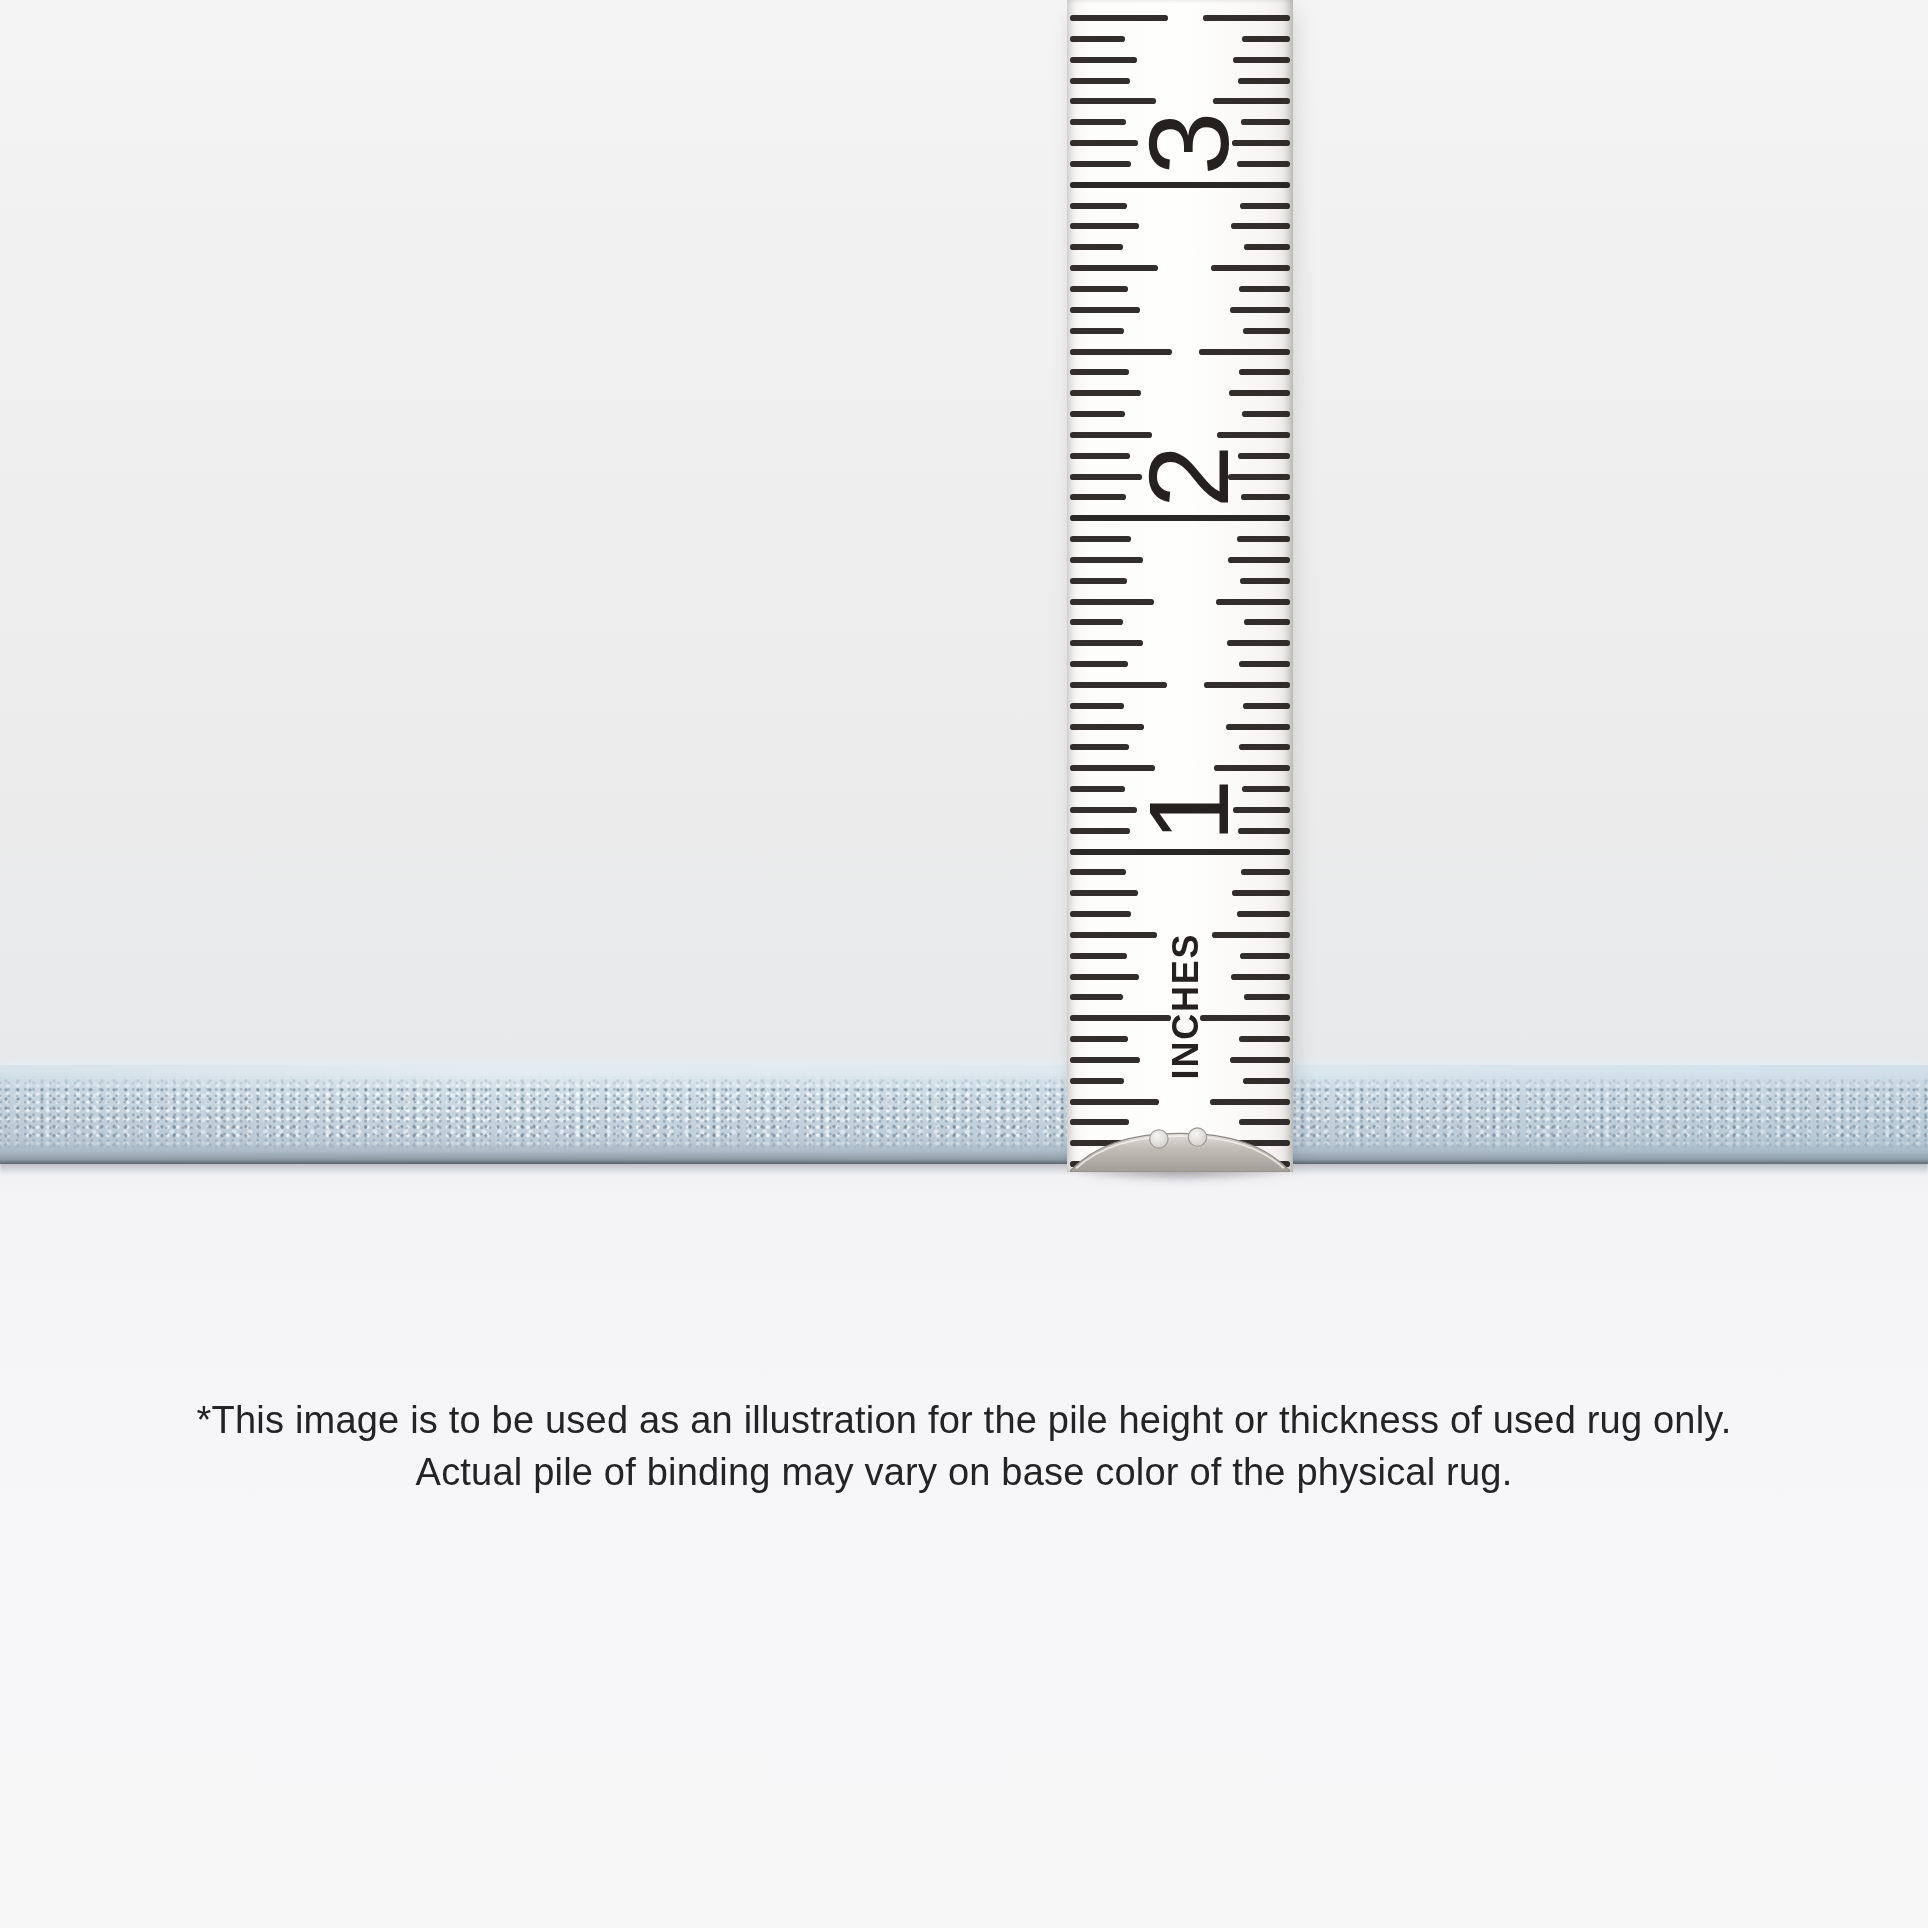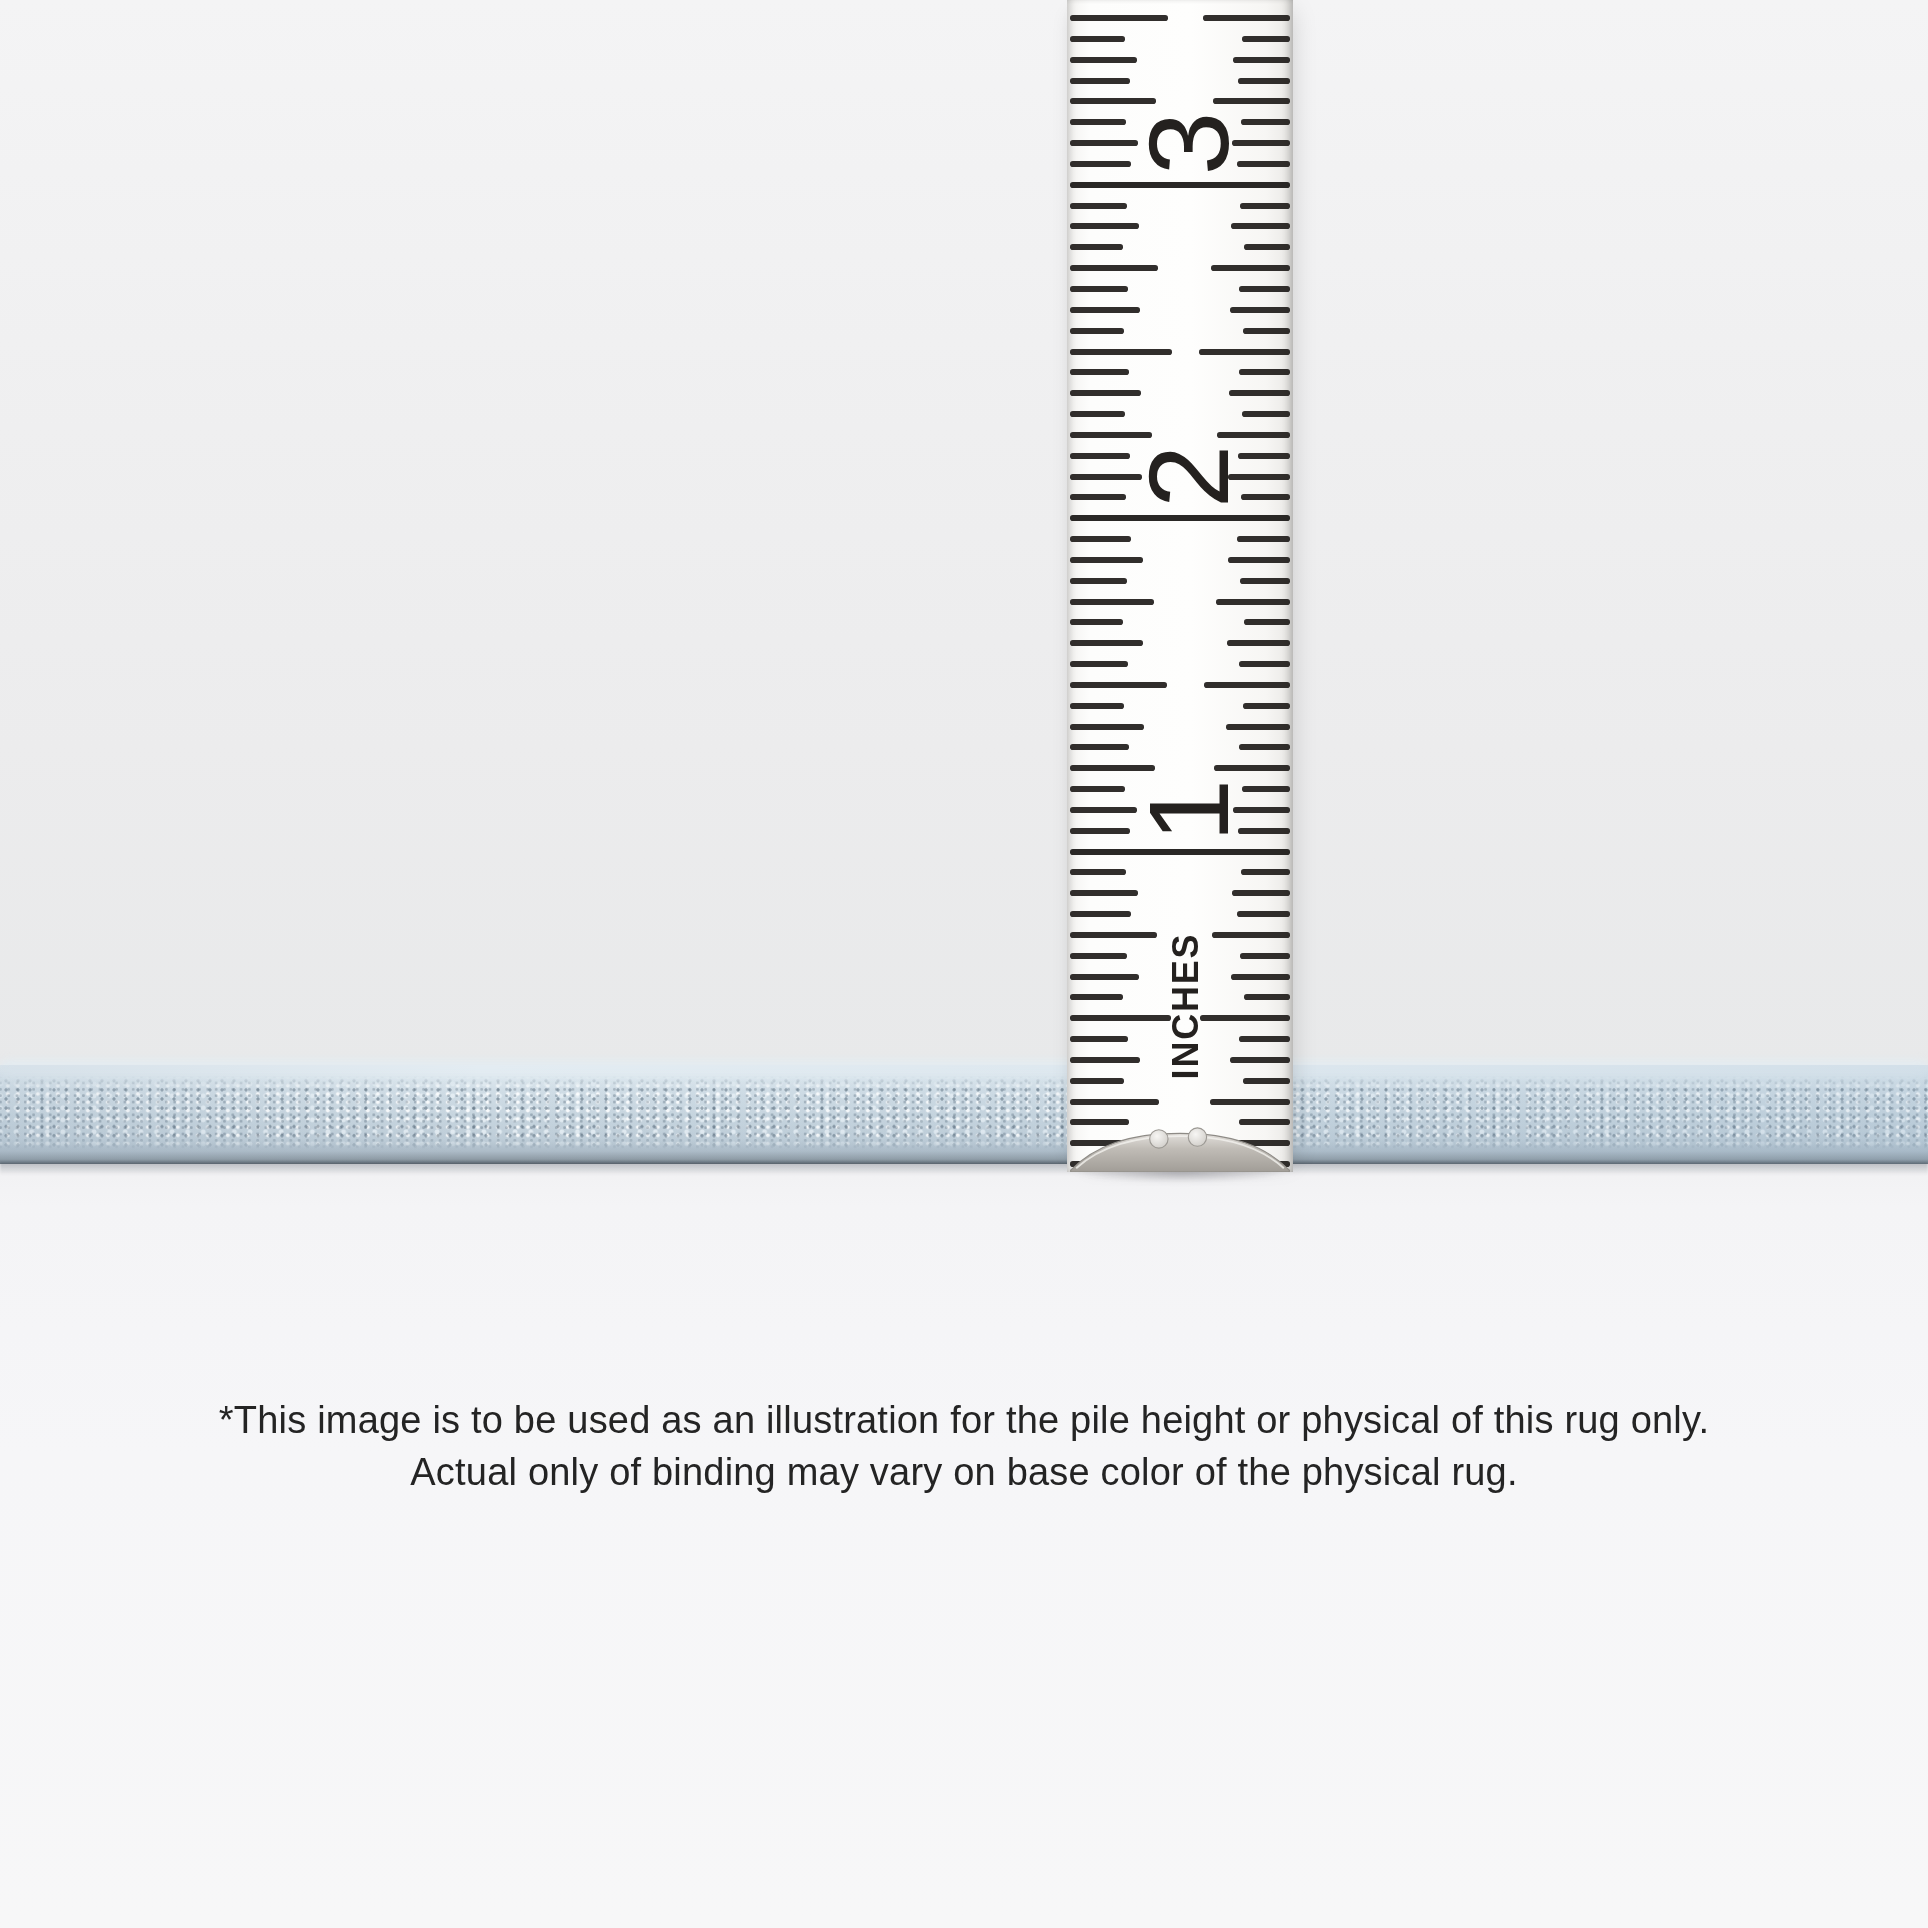--- a/index.html
+++ b/index.html
@@ -234,18 +234,18 @@
         </radialGradient>
       </defs>
       <path d="M4,50 L4,48 C30,22 66,8 123,8 C180,8 216,22 242,48 L242,50 Z" fill="url(#capGrad)" stroke="#8e8b86" stroke-width="1.2"></path>
       <path d="M10,46 C34,24 70,11 123,11 C176,11 212,24 236,46" fill="none" stroke="#f2f1ee" stroke-width="2" opacity="0.8"></path>
       <circle cx="100" cy="14" r="10" fill="url(#rivetGrad)" stroke="#9c9994" stroke-width="1.2"></circle>
       <circle cx="142" cy="12" r="10" fill="url(#rivetGrad)" stroke="#9c9994" stroke-width="1.2"></circle>
     </svg>
   </div>
 
   <div class="caption">
-    <div>*This image is to be used as an illustration for the pile height or physical of this rug only.</div>
-    <div>Actual only of binding may vary on base color of the physical rug.</div>
+    <div>*This image is to be used as an illustration for the pile height or thickness of used rug only.</div>
+    <div>Actual pile of binding may vary on base color of the physical rug.</div>
   </div>
 
 </div>
 
 
 </body></html>

